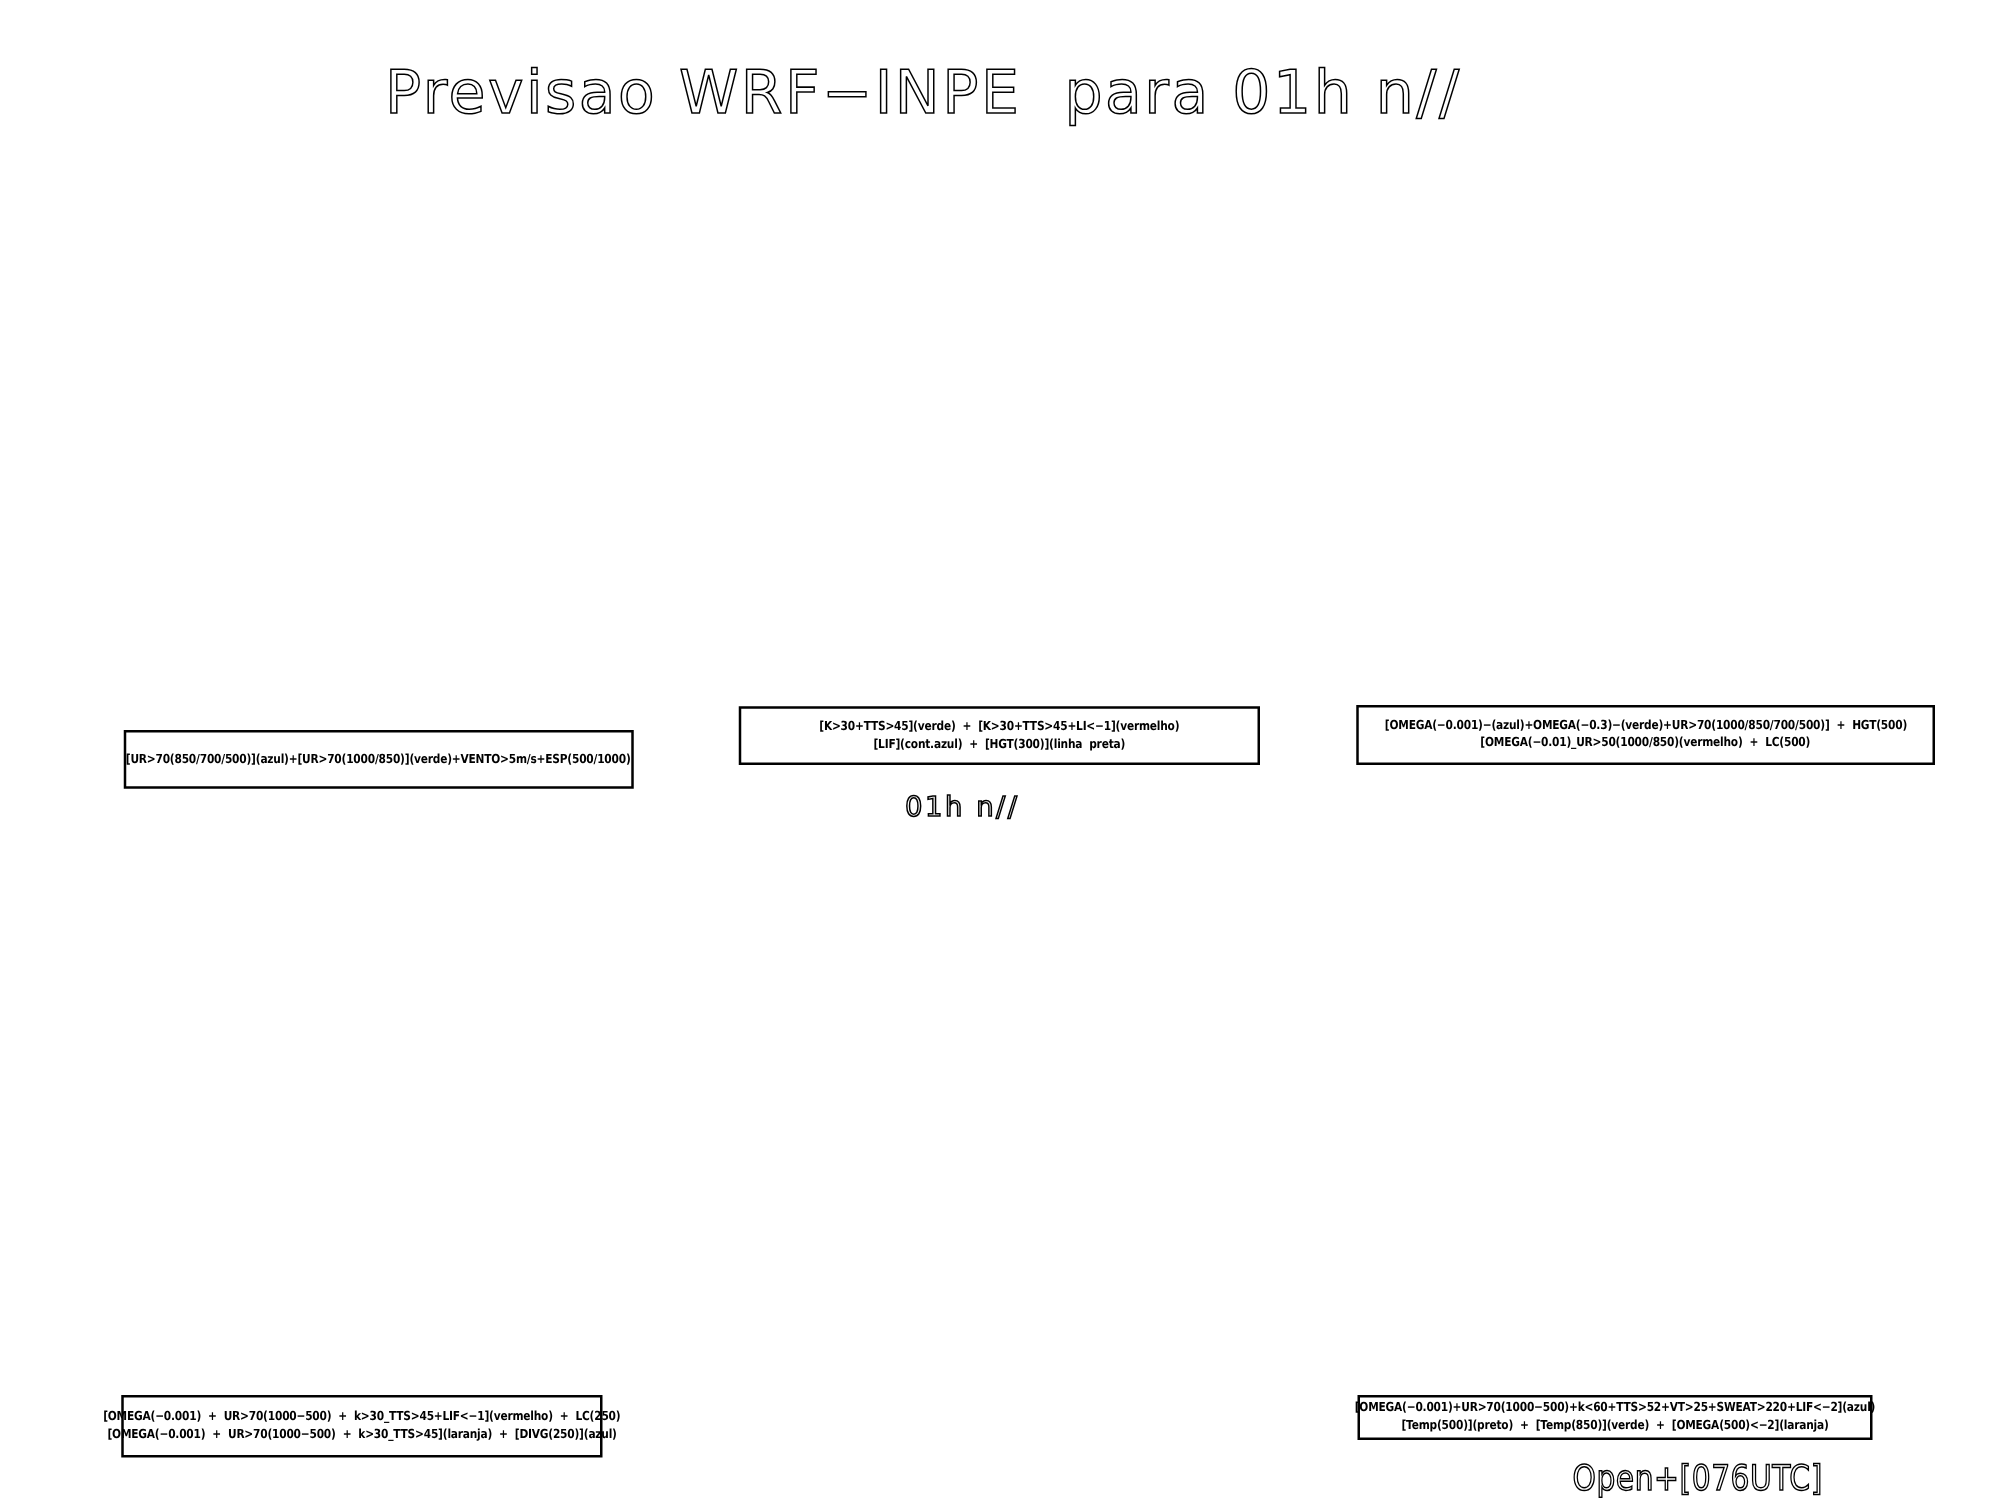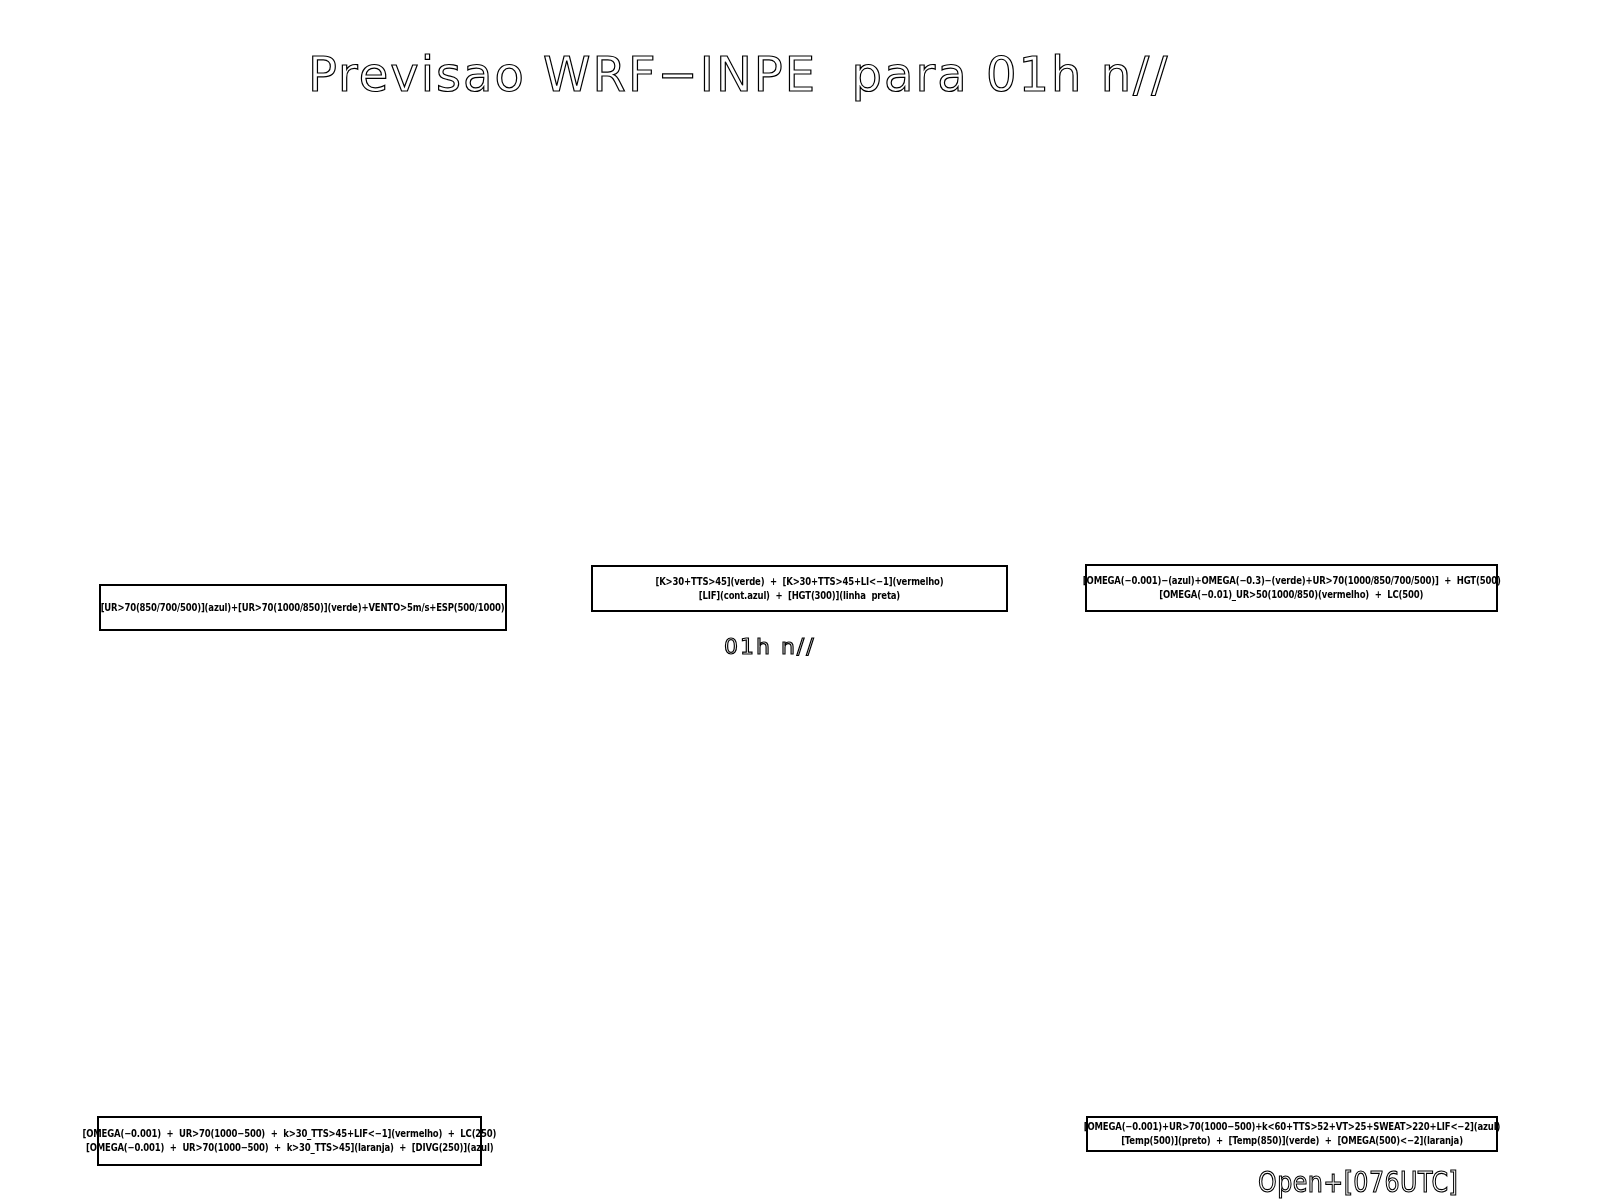--- a/index.html
+++ b/index.html
@@ -23,21 +23,21 @@
   .legend-box{
     position:absolute;box-sizing:border-box;border:2px solid #000;background:#fff;
     display:flex;flex-direction:column;align-items:center;justify-content:center;
   }
   .legend-line{
     font-weight:bold;font-size:10px;line-height:14px;letter-spacing:-0.2px;
     white-space:pre;transform:scaleX(0.85);transform-origin:50% 50%;color:#000;
   }
   .b1{left:99px;  top:565px;  width:408px; height:47px;margin-top:19px;}
   .b2{left:591px; top:565px;  width:417px; height:47px;}
-  .b3{left:1085px;top:564px;  width:413px; height:48px;}
+  .b3{left:1085px;top:564px;  width:463px; height:48px;}
   .b4{left:97px;  top:1116px; width:385px; height:50px;text-align:center;}
   .b5{left:582px; top:1115px; width:436px; height:50px;}
   .b6{left:1086px;top:1116px; width:412px; height:36px;}
 </style>
 </head>
 <body>
 
 <div class="canvas">
 
   <div class="plotfont title">Previsao WRF−INPE  para 01h n//</div>

